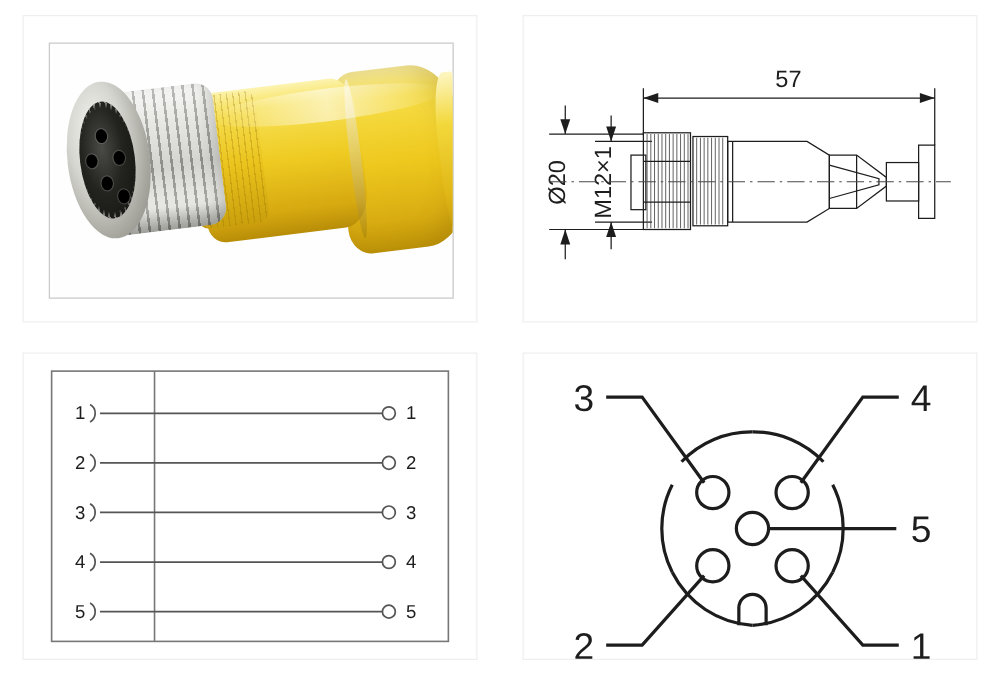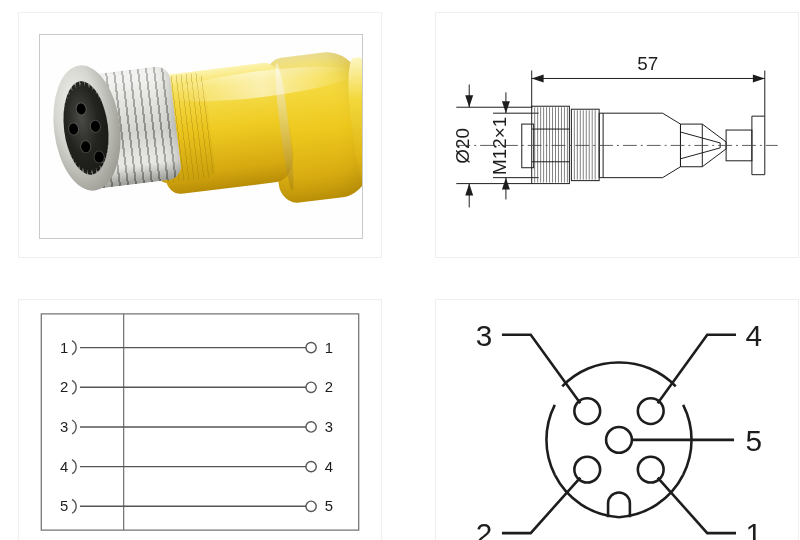--- a/index.html
+++ b/index.html
@@ -14,21 +14,20 @@
     position: relative;
     overflow: hidden;
   }
 
   #sheet {
     position: absolute;
     inset: 0;
     display: grid;
     grid-template-columns: 400px 400px;
     grid-template-rows: 270px 270px;
-    gap: 17px;
   }
 
   .panel {
     position: relative;
     box-sizing: border-box;
   }
   .panel-inner {
     position: absolute;
     left: 18px;
     top: 12px;

